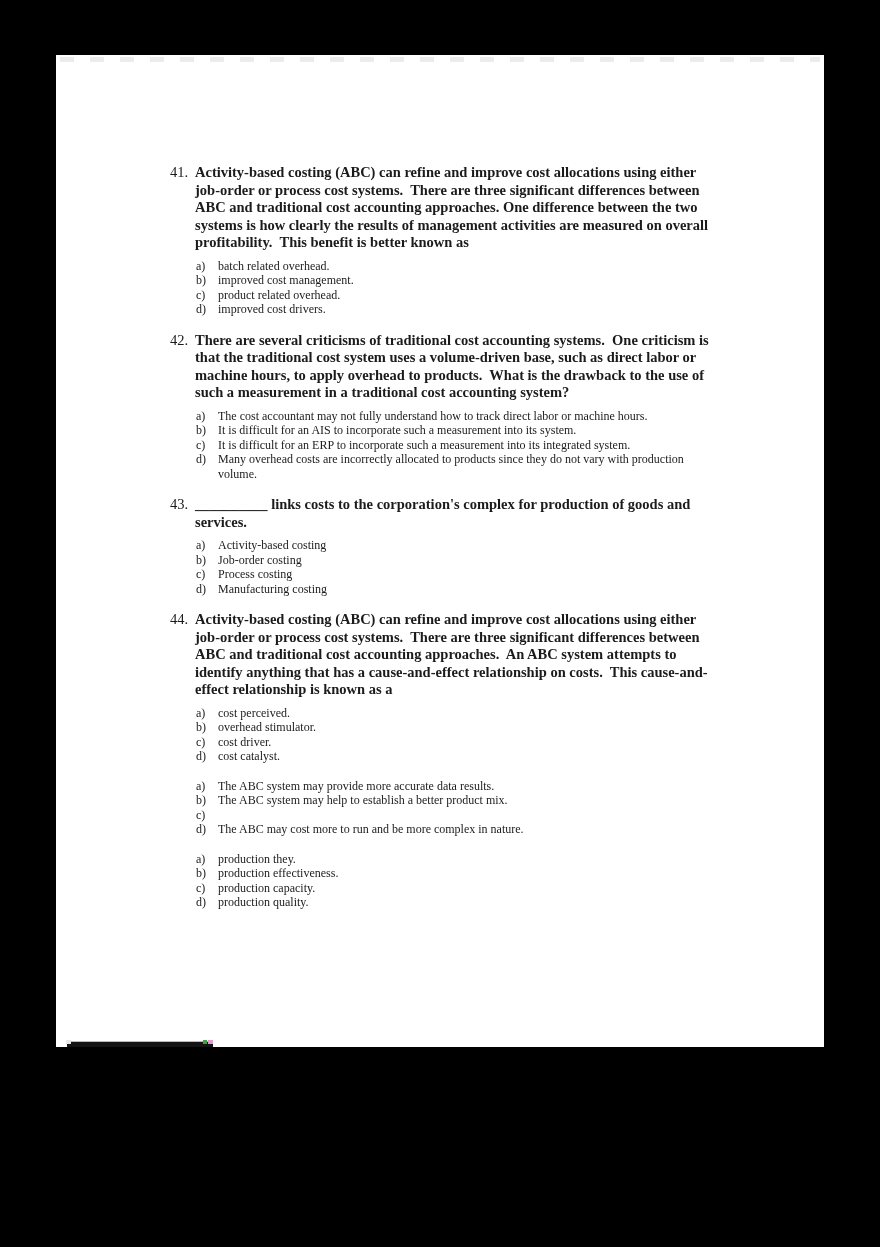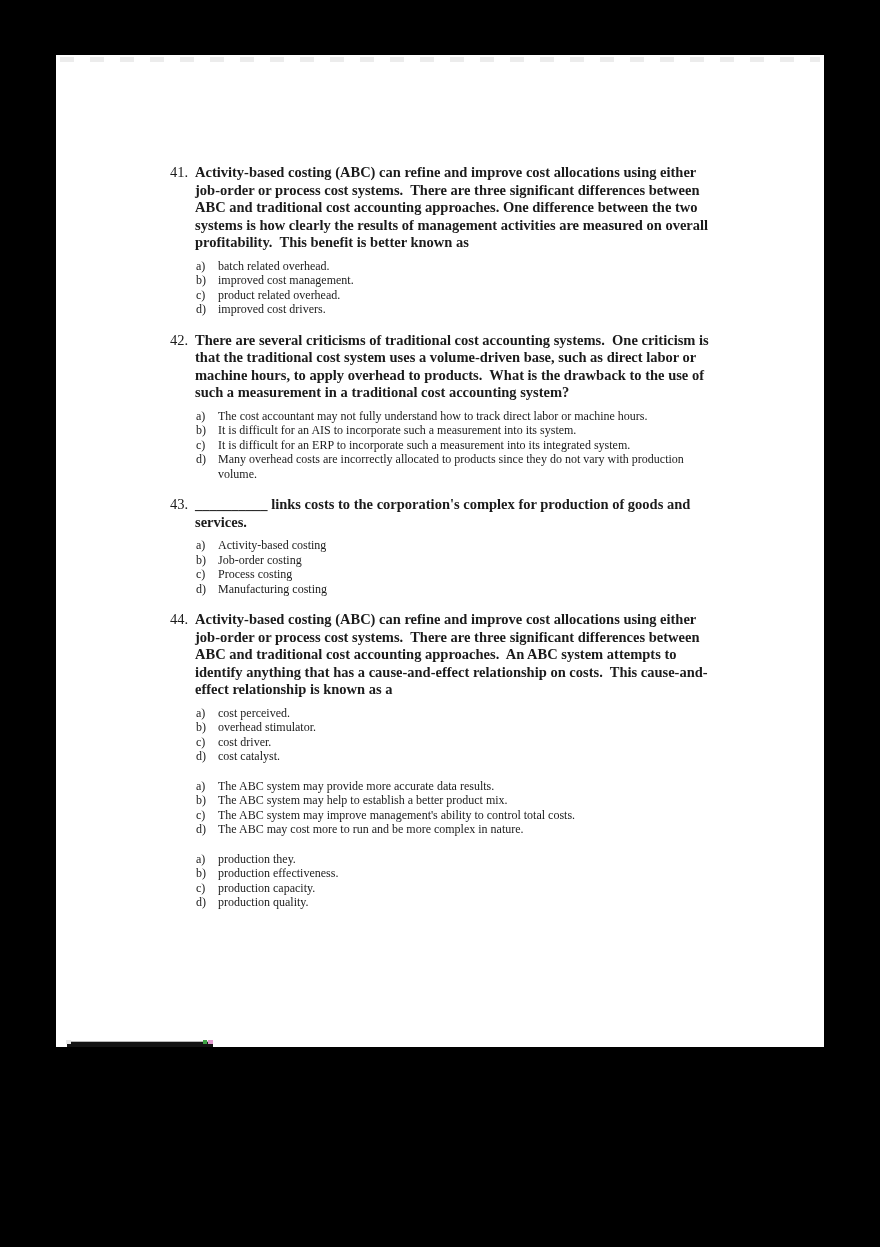--- a/index.html
+++ b/index.html
@@ -185,21 +185,20 @@
         <li class="option">
           <span class="opt-letter">a)</span>
           <span class="opt-text">The ABC system may provide more accurate data results.</span>
         </li>
         <li class="option">
           <span class="opt-letter">b)</span>
           <span class="opt-text">The ABC system may help to establish a better product mix.</span>
         </li>
         <li class="option">
           <span class="opt-letter">c)</span>
-          <span class="opt-text">The ABC system may improve management's ability to control total costs.</span>
         </li>
         <li class="option">
           <span class="opt-letter">d)</span>
           <span class="opt-text">The ABC may cost more to run and be more complex in nature.</span>
         </li>
       </ul>
     </section>
 
     <section class="question">
       <ul class="options">

